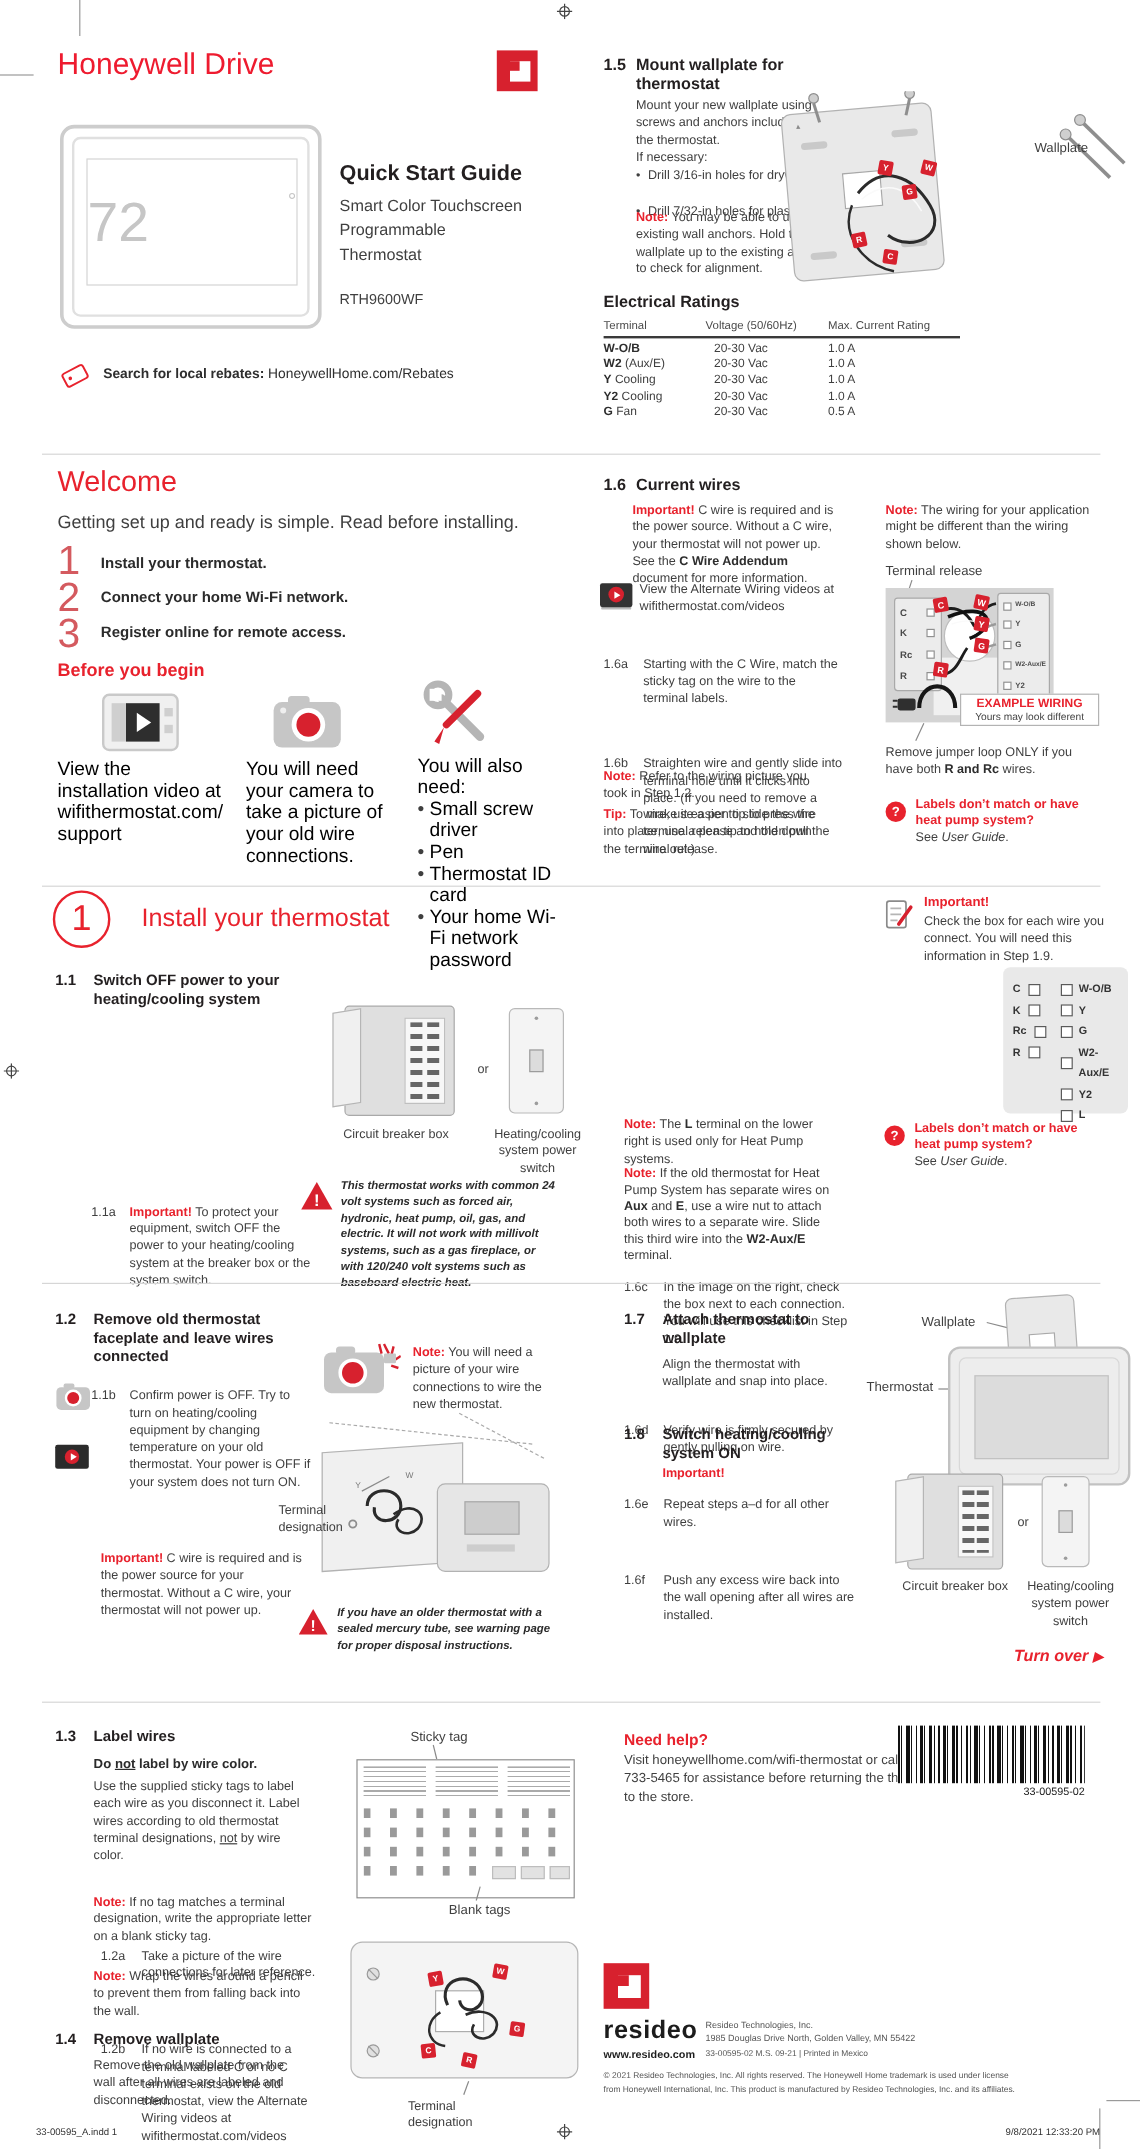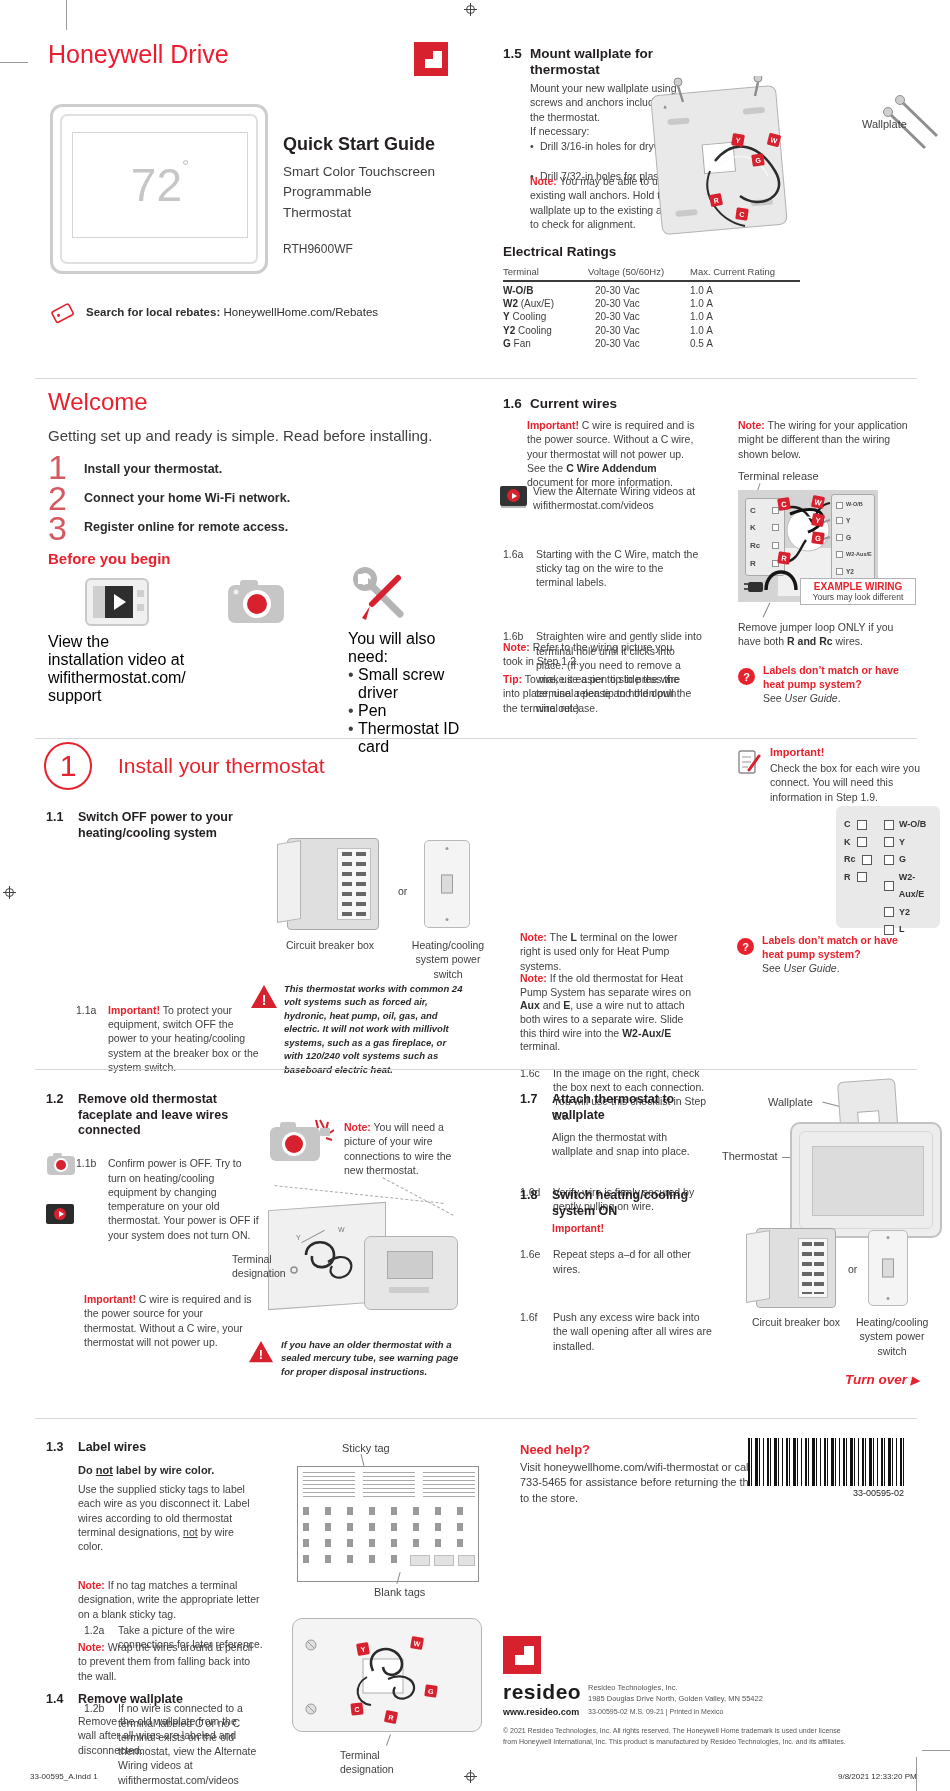--- a/index.html
+++ b/index.html
@@ -64,21 +64,21 @@
 
   <div class="a" style="left:48px;top:40px;font-size:25px;color:var(--lred)"><span class="a" style="position:static;font-weight:400">Honeywell</span> <span style="font-weight:400">Drive</span></div>
 
   <div class="a" style="left:414px;top:42px;width:34px;height:34px;background:#d7212e">
     <div class="a" style="left:11px;top:9px;width:17px;height:17px;background:#fff"></div>
     <div class="a" style="left:11px;top:9px;width:8px;height:8px;background:#d7212e"></div>
   </div>
 
   <div class="a" style="left:50px;top:104px;width:218px;height:170px;border:3px solid #cdcdcd;border-radius:12px">
     <div class="a" style="left:7px;top:7px;right:7px;bottom:7px;border:2px solid #e0e0e0;border-radius:7px"></div>
-    <div class="a" style="left:19px;top:25px;width:176px;height:106px;border:1px solid #d4d4d4;display:flex;align-items:center;justify-content:center">
+    <div class="a" style="left:19px;top:25px;width:176px;height:106px;border:1px solid #d4d4d4;display:flex;align-items:center;justify-content:space-between">
       <span style="font-size:46px;color:#c6c6c6">72</span>
         <span style="font-size:18px;color:#c6c6c6;align-self:flex-start;margin-top:24px">°</span>
     </div>
   </div>
 
   <div class="a" style="left:283px;top:134px;font-size:18px;font-weight:700;color:var(--dark)">Quick Start Guide</div>
   <div class="a" style="left:283px;top:162px;font-size:13.5px;line-height:1.5;color:var(--body)">
     <div>Smart Color Touchscreen</div>
     <div>Programmable</div>
     <div>Thermostat</div>
@@ -183,25 +183,27 @@
       </g>
     <circle cx="15" cy="15" r="9" fill="none" stroke="#b5b5b5" stroke-width="6"></circle>
     <rect x="8" y="10" width="10" height="10" fill="#fff"></rect>
     <g stroke="#d7212e" stroke-width="6" stroke-linecap="round">
         <line x1="48" y1="14" x2="22" y2="40"></line>
       </g>
     <path d="M20 42 L12 54 L16 56 Z" fill="#d7212e"></path>
   </svg>
 
   <div class="a cap" style="left:48px;top:633px;width:138px">View the installation video at wifithermostat.com/ support</div>
+  <div class="a cap" style="left:205px;top:633px;width:126px">You will need your camera to take a picture of your old wire connections.</div>
   <div class="a cap" style="left:348px;top:630px;width:128px">
     <div>You will also need:</div>
     <div class="bullet">Small screw driver</div>
     <div class="bullet">Pen</div>
     <div class="bullet">Thermostat ID card</div>
+    <div class="bullet">Your home Wi-Fi network password</div>
   </div>
 
   <div class="a h" style="left:503px;top:396px">1.6</div>
   <div class="a h" style="left:530px;top:396px">Current wires</div>
   <div class="a bd" style="left:527px;top:418px;width:174px"><span class="red">Important!</span><span> C wire is required and is the power source. Without a C wire, your thermostat will not power up. See the </span><span class="bold">C Wire Addendum</span><span> document for more information.</span></div>
 
   <div class="a" style="left:500px;top:486px;width:27px;height:20px;background:#333;border-radius:2px;box-shadow:0 3px 0 -1px #bbb">
     <div class="a" style="left:7px;top:3px;width:13px;height:13px;border-radius:50%;background:#d7212e"></div>
     <div class="a" style="left:12px;top:7px;width:0;height:0;border-left:5px solid #fff;border-top:3px solid transparent;border-bottom:3px solid transparent"></div>
   </div>

